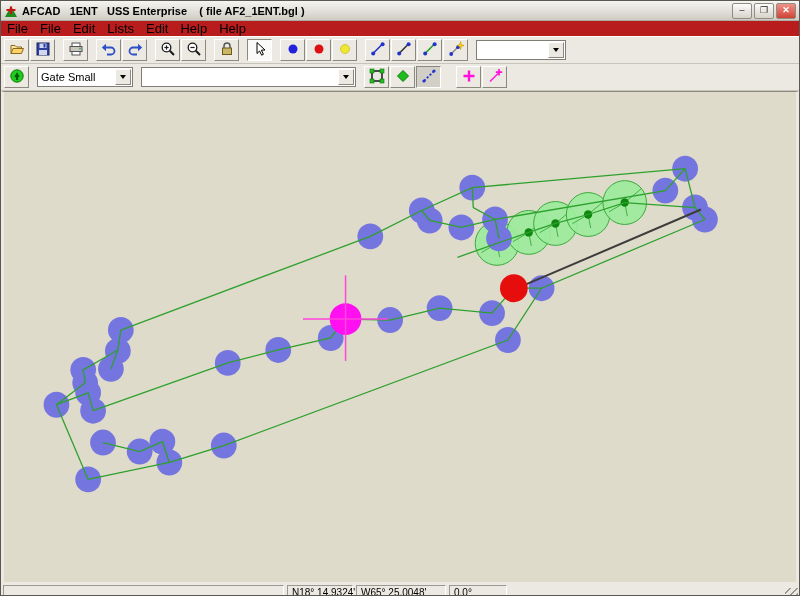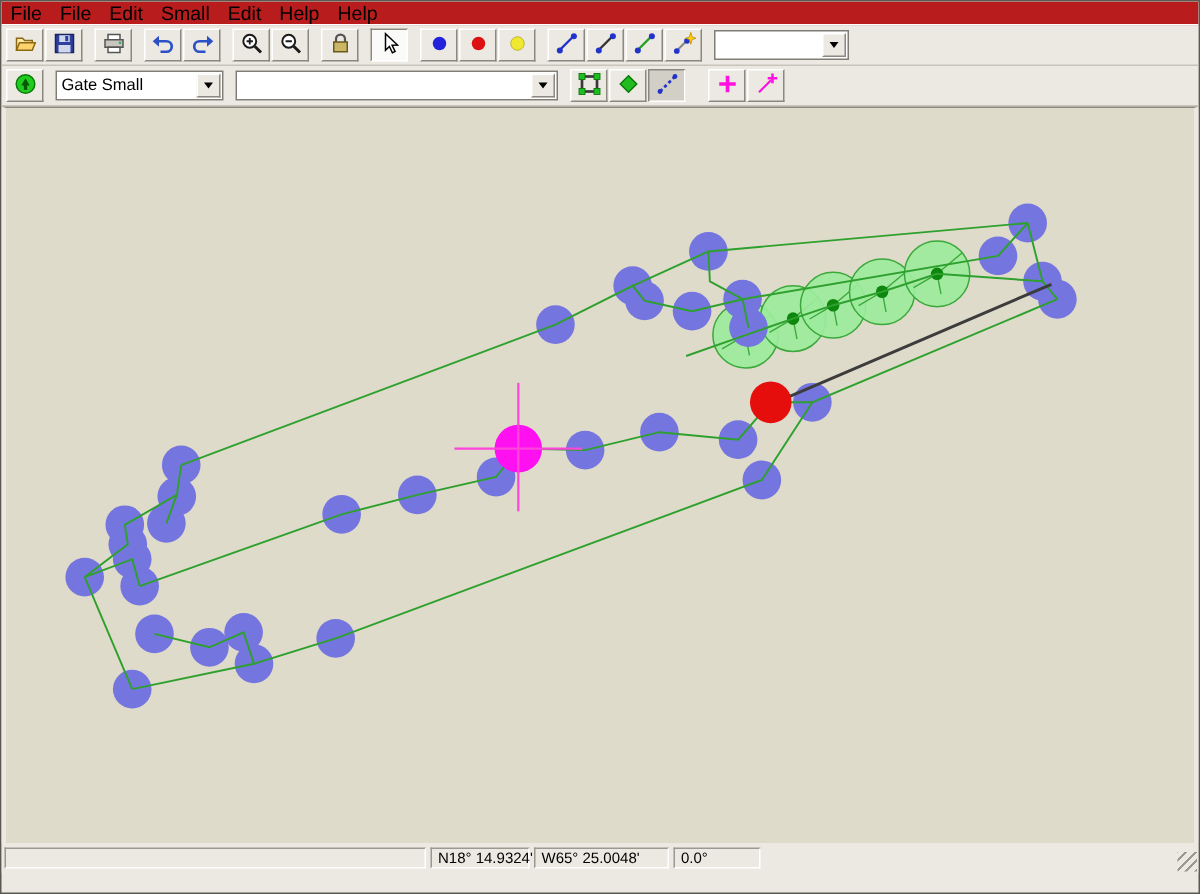--- a/index.html
+++ b/index.html
@@ -59,26 +59,38 @@
   .sb-lon{width:90px;}
   .sb-hdg{width:58px;}
   .grip{position:absolute;right:1px;bottom:1px;width:13px;height:13px;
     background:repeating-linear-gradient(-45deg,#9a9890 0 1.5px,rgba(0,0,0,0) 1.5px 4.5px);}
 </style>
 </head>
 <body>
 
 <div class="window">
 
+  <div class="titlebar">
+    <svg class="app-icon" viewBox="0 0 14 14">
+      <polygon points="1,13 7,2 13,13" fill="#1F8B1F"></polygon>
+      <path d="M2.5 6 H11.5 M7 2.5 V10" stroke="#CC1111" stroke-width="2.2" fill="none"></path>
+    </svg>
+    <span class="title-text">AFCAD   1ENT   USS Enterprise    ( file AF2_1ENT.bgl )</span>
+    <div class="winbtns">
+      <div class="winbtn">–</div>
+      <div class="winbtn">❐</div>
+      <div class="winbtn close">✕</div>
+    </div>
+  </div>
 
   <div class="menubar" id="menubar">
       <span class="menu-item">File</span>
       <span class="menu-item">File</span>
       <span class="menu-item">Edit</span>
-      <span class="menu-item">Small</span>
+      <span class="menu-item">Lists</span>
       <span class="menu-item">Edit</span>
       <span class="menu-item">Help</span>
       <span class="menu-item">Help</span>
     </div>
 
   <div class="toolbar" id="toolbar-row1">
       <button class="tb-btn">
         <span><svg width="16" height="16" viewBox="0 0 16 16">
             <path d="M2 12.5 V4.5 H6 L7.5 6 H12.5 V8" fill="#FFE9A6" stroke="#8B6914"></path>
             <path d="M2 12.5 L4 7.5 H14.5 L12.5 12.5 Z" fill="#FFD36B" stroke="#8B6914"></path>
@@ -198,21 +210,21 @@
       </div>
     </div>
   <div class="toolbar" id="toolbar-row2">
       <button class="tb-btn">
         <span><svg width="16" height="16" viewBox="0 0 16 16">
             <circle cx="8" cy="8" r="6.2" fill="#1FCC1F" stroke="#0A7A0A"></circle>
             <path d="M8 4.2 L10.8 9 H9.1 V12 H6.9 V9 H5.2 Z" fill="#085808"></path>
           </svg></span>
       </button>
       <div class="tb-gap"></div>
-      <div class="combo" style="width: 112px;">
+      <div class="combo" style="width: 96px;">
         <span class="val">Gate Small</span>
         <span class="drop">
           <span class="arrow-down"></span>
         </span>
       </div>
       <div class="tb-gap"></div>
       <div class="combo" style="width: 215px;">
         <span class="val"></span>
         <span class="drop">
           <span class="arrow-down"></span>

